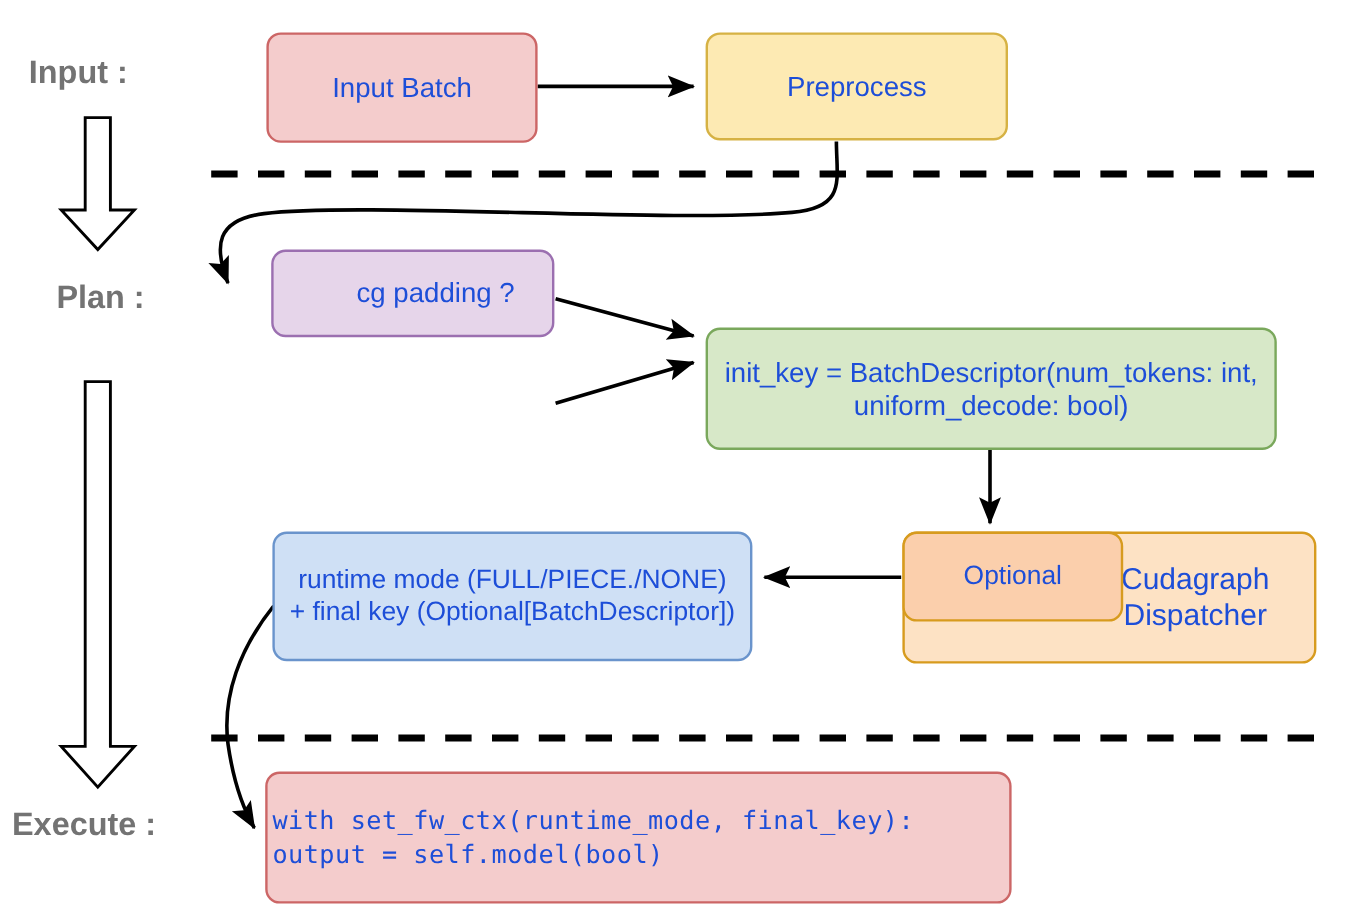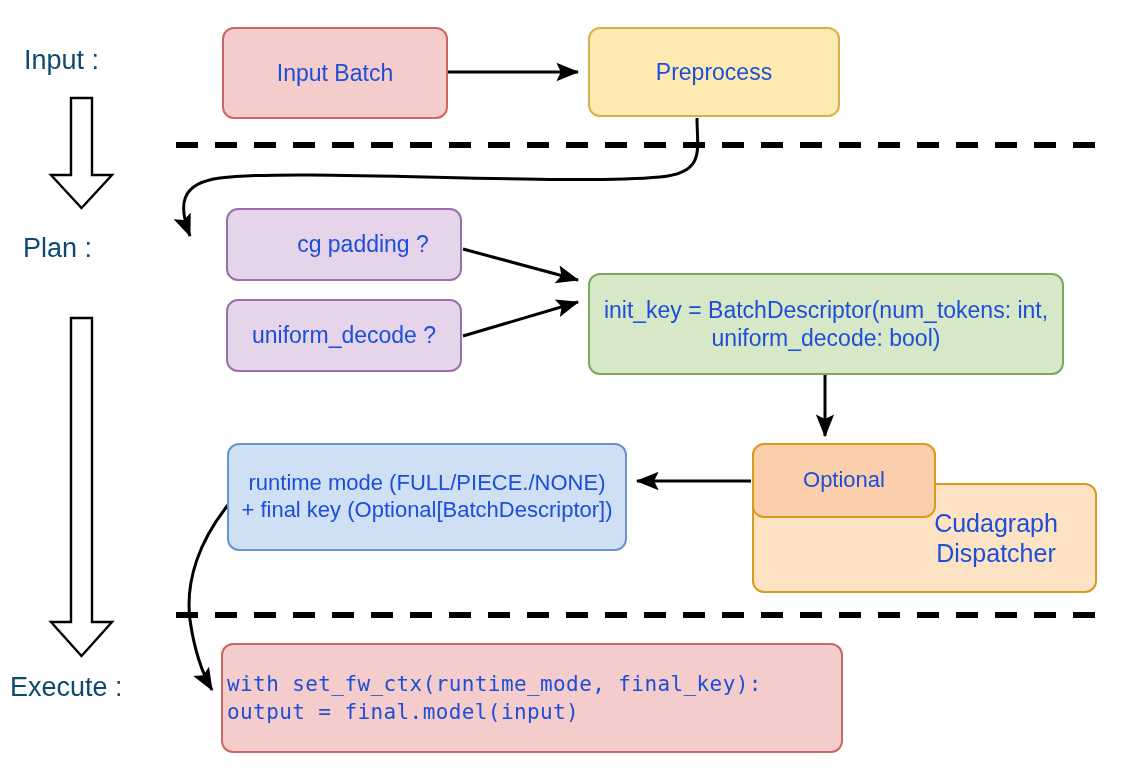--- a/index.html
+++ b/index.html
@@ -24,23 +24,23 @@
     position: absolute;
     left: 0;
     top: 0;
     width: 1142px;
     height: 770px;
     pointer-events: none;
   }
   .stage-label {
     position: absolute;
     font-family: "Liberation Sans", sans-serif;
-    font-weight: normal;
+    font-weight: bold;
     font-size: 27px;
-    color: #0c4a6e;
+    color: #737373;
     letter-spacing: 0px;
     white-space: nowrap;
   }
   .node {
     position: absolute;
     box-sizing: border-box;
     display: flex;
     align-items: center;
     justify-content: center;
     text-align: center;
@@ -89,21 +89,20 @@
     margin-top: 40px;
   }
   .n-cudagraph-dispatcher {
     left: 752px; top: 443px; width: 345px; height: 110px;
     background: #fde2c4;
     border-color: #d79b1e;
     font-size: 25px;
     align-items: center;
     justify-content: flex-end;
     padding-right: 14px;
-    margin-top: 40px;
   }
   .n-cudagraph-dispatcher .node-text {
     position: relative;
     z-index: 2;
     width: 170px;
   }
   .n-dispatch {
     left: 752px; top: 443px; width: 184px; height: 75px;
     background: #fbcfac;
     border-color: #d79b1e;
@@ -164,38 +163,35 @@
     <line x1="463" y1="336" x2="578" y2="302" stroke="#000000" stroke-width="3" marker-end="url(#arrowhead)"></line>
 
     <line x1="825" y1="336" x2="825" y2="436" stroke="#000000" stroke-width="3" marker-end="url(#arrowhead)"></line>
 
     <line x1="751" y1="481" x2="637" y2="481" stroke="#000000" stroke-width="3" marker-end="url(#arrowhead)"></line>
 
     <path d="M 228,505 C 200,540 185,580 190,620 C 195,655 205,678 212,690" fill="none" stroke="#000000" stroke-width="3" marker-end="url(#arrowhead)"></path>
   </svg>
 
   <div class="stage-label" style="left:24px; top:45px;">Input :</div>
-  <div class="stage-label" style="left:23px; top:233px;">Plan :</div>
+  <div class="stage-label" style="left:47px; top:233px;">Plan :</div>
   <div class="stage-label" style="left:10px; top:672px;text-align:center;">Execute :</div>
 
   <div class="node n-input-batch">
     <span class="node-text">Input Batch</span>
   </div>
 
   <div class="node n-preprocess">
     <span class="node-text">Preprocess</span>
   </div>
 
   <div class="node n-cg-padding">
     <span class="node-text">cg padding ?</span>
   </div>
 
-  <div class="node n-uniform-decode">
-    <span class="node-text">uniform_decode ?</span>
-  </div>
 
   <div class="node n-init-key">
     <span class="node-text">init_key = BatchDescriptor(num_tokens: int,
 uniform_decode: bool)</span>
   </div>
 
   <div class="node n-cudagraph-dispatcher">
     <span class="node-text">Cudagraph
 Dispatcher</span>
   </div>
@@ -204,16 +200,16 @@
     <span class="node-text">Optional</span>
   </div>
 
   <div class="node n-runtime-mode">
     <span class="node-text">runtime mode (FULL/PIECE./NONE)
 + final key (Optional[BatchDescriptor])</span>
   </div>
 
   <div class="node n-code">
     <span class="node-text">with set_fw_ctx(runtime_mode, final_key):
-    output = final.model(input)</span>
+    output = self.model(bool)</span>
   </div>
 
 </div>
 
 </body></html>

